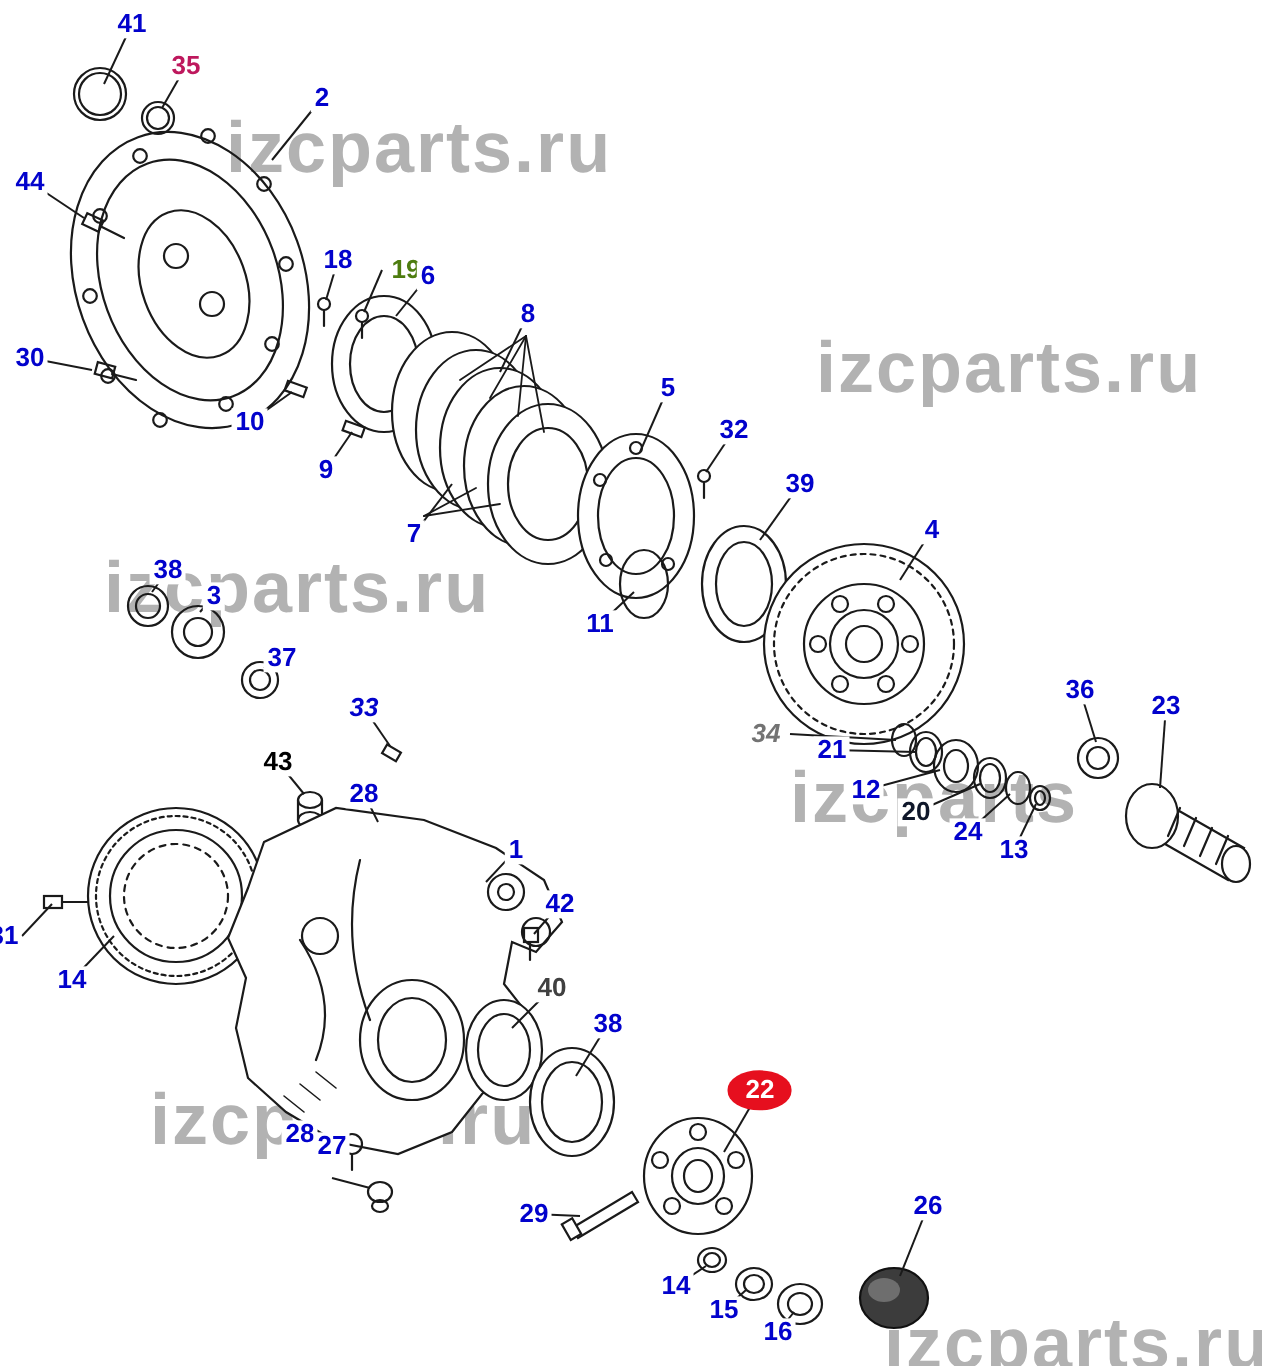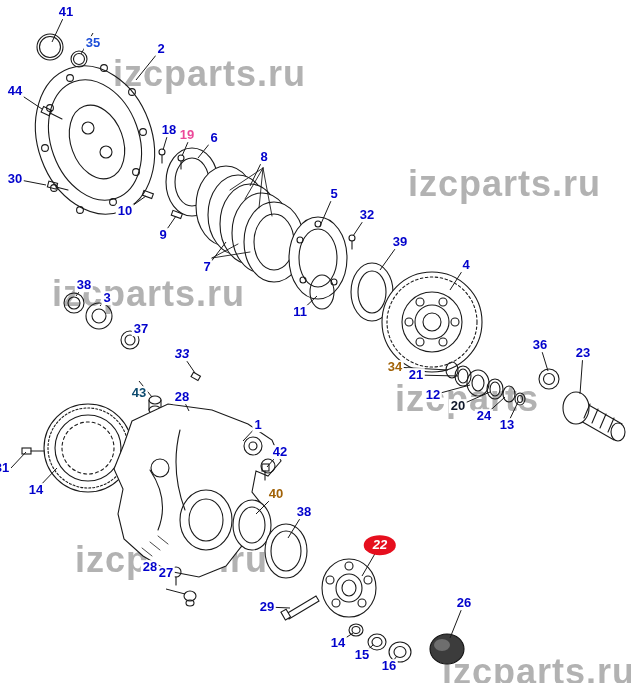--- a/index.html
+++ b/index.html
@@ -27,21 +27,20 @@
     font-size: 13px;
     font-weight: bold;
     line-height: 1.05;
     background: #ffffff;
     padding: 0 2px;
     white-space: nowrap;
   }
   .callout.highlighted {
     border-radius: 50%;
     padding: 3px 9px;
-    font-style: italic;
   }
   svg { display: block; }
 </style>
 </head>
 <body>
 
 <div class="stage" style="background: rgb(255, 255, 255);">
 
   <div class="layer">
       <div class="watermark" style="left: 113px; top: 56px; color: rgb(178, 178, 178);">izcparts.ru</div>
@@ -359,55 +358,55 @@
         <line x1="338" y1="643" x2="353" y2="633"></line>
         <line x1="362" y1="655" x2="373" y2="645"></line>
         <line x1="389" y1="666" x2="397" y2="656"></line>
         <line x1="464" y1="603" x2="450" y2="638"></line>
         <line x1="380" y1="545" x2="362" y2="576"></line>
       </g>
   </svg>
 
   <div class="layer">
       <div class="callout" style="left: 66px; top: 12px; color: rgb(2, 2, 204);">41</div>
-      <div class="callout" style="left: 93px; top: 43px; color: #1d4ed8;">35</div>
+      <div class="callout" style="left: 93px; top: 33px; color: #be185d;">35</div>
       <div class="callout" style="left: 161px; top: 49px; color: rgb(2, 2, 204);">2</div>
       <div class="callout" style="left: 15px; top: 91px; color: rgb(2, 2, 204);">44</div>
       <div class="callout" style="left: 169px; top: 130px; color: rgb(2, 2, 204);">18</div>
-      <div class="callout" style="left: 187px; top: 135px; color: #ec4899;">19</div>
+      <div class="callout" style="left: 203px; top: 135px; color: #4d7c0f;">19</div>
       <div class="callout" style="left: 214px; top: 138px; color: rgb(2, 2, 204);">6</div>
       <div class="callout" style="left: 264px; top: 157px; color: rgb(2, 2, 204);">8</div>
       <div class="callout" style="left: 15px; top: 179px; color: rgb(2, 2, 204);">30</div>
       <div class="callout" style="left: 125px; top: 211px; color: rgb(2, 2, 204);">10</div>
       <div class="callout" style="left: 163px; top: 235px; color: rgb(2, 2, 204);">9</div>
       <div class="callout" style="left: 207px; top: 267px; color: rgb(2, 2, 204);">7</div>
       <div class="callout" style="left: 334px; top: 194px; color: rgb(2, 2, 204);">5</div>
       <div class="callout" style="left: 367px; top: 215px; color: rgb(2, 2, 204);">32</div>
       <div class="callout" style="left: 400px; top: 242px; color: rgb(2, 2, 204);">39</div>
       <div class="callout" style="left: 466px; top: 265px; color: rgb(2, 2, 204);">4</div>
       <div class="callout" style="left: 300px; top: 312px; color: rgb(2, 2, 204);">11</div>
       <div class="callout" style="left: 84px; top: 285px; color: rgb(2, 2, 204);">38</div>
       <div class="callout" style="left: 107px; top: 298px; color: rgb(2, 2, 204);">3</div>
       <div class="callout" style="left: 141px; top: 329px; color: rgb(2, 2, 204);">37</div>
       <div class="callout" style="left: 182px; top: 354px; color: rgb(2, 2, 204); font-style: italic;">33</div>
       <div class="callout" style="left: 540px; top: 345px; color: rgb(2, 2, 204);">36</div>
       <div class="callout" style="left: 583px; top: 353px; color: rgb(2, 2, 204);">23</div>
-      <div class="callout" style="left: 395px; top: 367px; color: #a16207;">34</div>
+      <div class="callout" style="left: 383px; top: 367px; color: #737373; font-style: italic;">34</div>
       <div class="callout" style="left: 416px; top: 375px; color: rgb(2, 2, 204);">21</div>
       <div class="callout" style="left: 433px; top: 395px; color: rgb(2, 2, 204);">12</div>
       <div class="callout" style="left: 458px; top: 406px; color: #0f172a;">20</div>
       <div class="callout" style="left: 484px; top: 416px; color: rgb(2, 2, 204);">24</div>
       <div class="callout" style="left: 507px; top: 425px; color: rgb(2, 2, 204);">13</div>
-      <div class="callout" style="left: 139px; top: 381px; color: #0c4a6e; margin-top: 12px;">43</div>
+      <div class="callout" style="left: 139px; top: 381px; color: #000000;">43</div>
       <div class="callout" style="left: 182px; top: 397px; color: rgb(2, 2, 204);">28</div>
       <div class="callout" style="left: 258px; top: 425px; color: rgb(2, 2, 204);">1</div>
       <div class="callout" style="left: 280px; top: 452px; color: rgb(2, 2, 204);">42</div>
       <div class="callout" style="left: 2px; top: 468px; color: rgb(2, 2, 204);">31</div>
       <div class="callout" style="left: 36px; top: 490px; color: rgb(2, 2, 204);">14</div>
-      <div class="callout" style="left: 276px; top: 494px; color: #a16207;">40</div>
+      <div class="callout" style="left: 276px; top: 494px; color: #404040;">40</div>
       <div class="callout" style="left: 304px; top: 512px; color: rgb(2, 2, 204);">38</div>
       <div class="callout" style="left: 150px; top: 567px; color: rgb(2, 2, 204);">28</div>
       <div class="callout" style="left: 166px; top: 573px; color: rgb(2, 2, 204);">27</div>
       <div class="callout" style="left: 267px; top: 607px; color: rgb(2, 2, 204);">29</div>
       <div class="callout" style="left: 338px; top: 643px; color: rgb(2, 2, 204);">14</div>
       <div class="callout" style="left: 362px; top: 655px; color: rgb(2, 2, 204);">15</div>
       <div class="callout" style="left: 389px; top: 666px; color: rgb(2, 2, 204);">16</div>
       <div class="callout" style="left: 464px; top: 603px; color: rgb(2, 2, 204);">26</div>
       <div class="callout highlighted" style="left: 380px; top: 545px; background: rgb(230, 15, 30); color: rgb(255, 255, 255);">22</div>
     </div>

